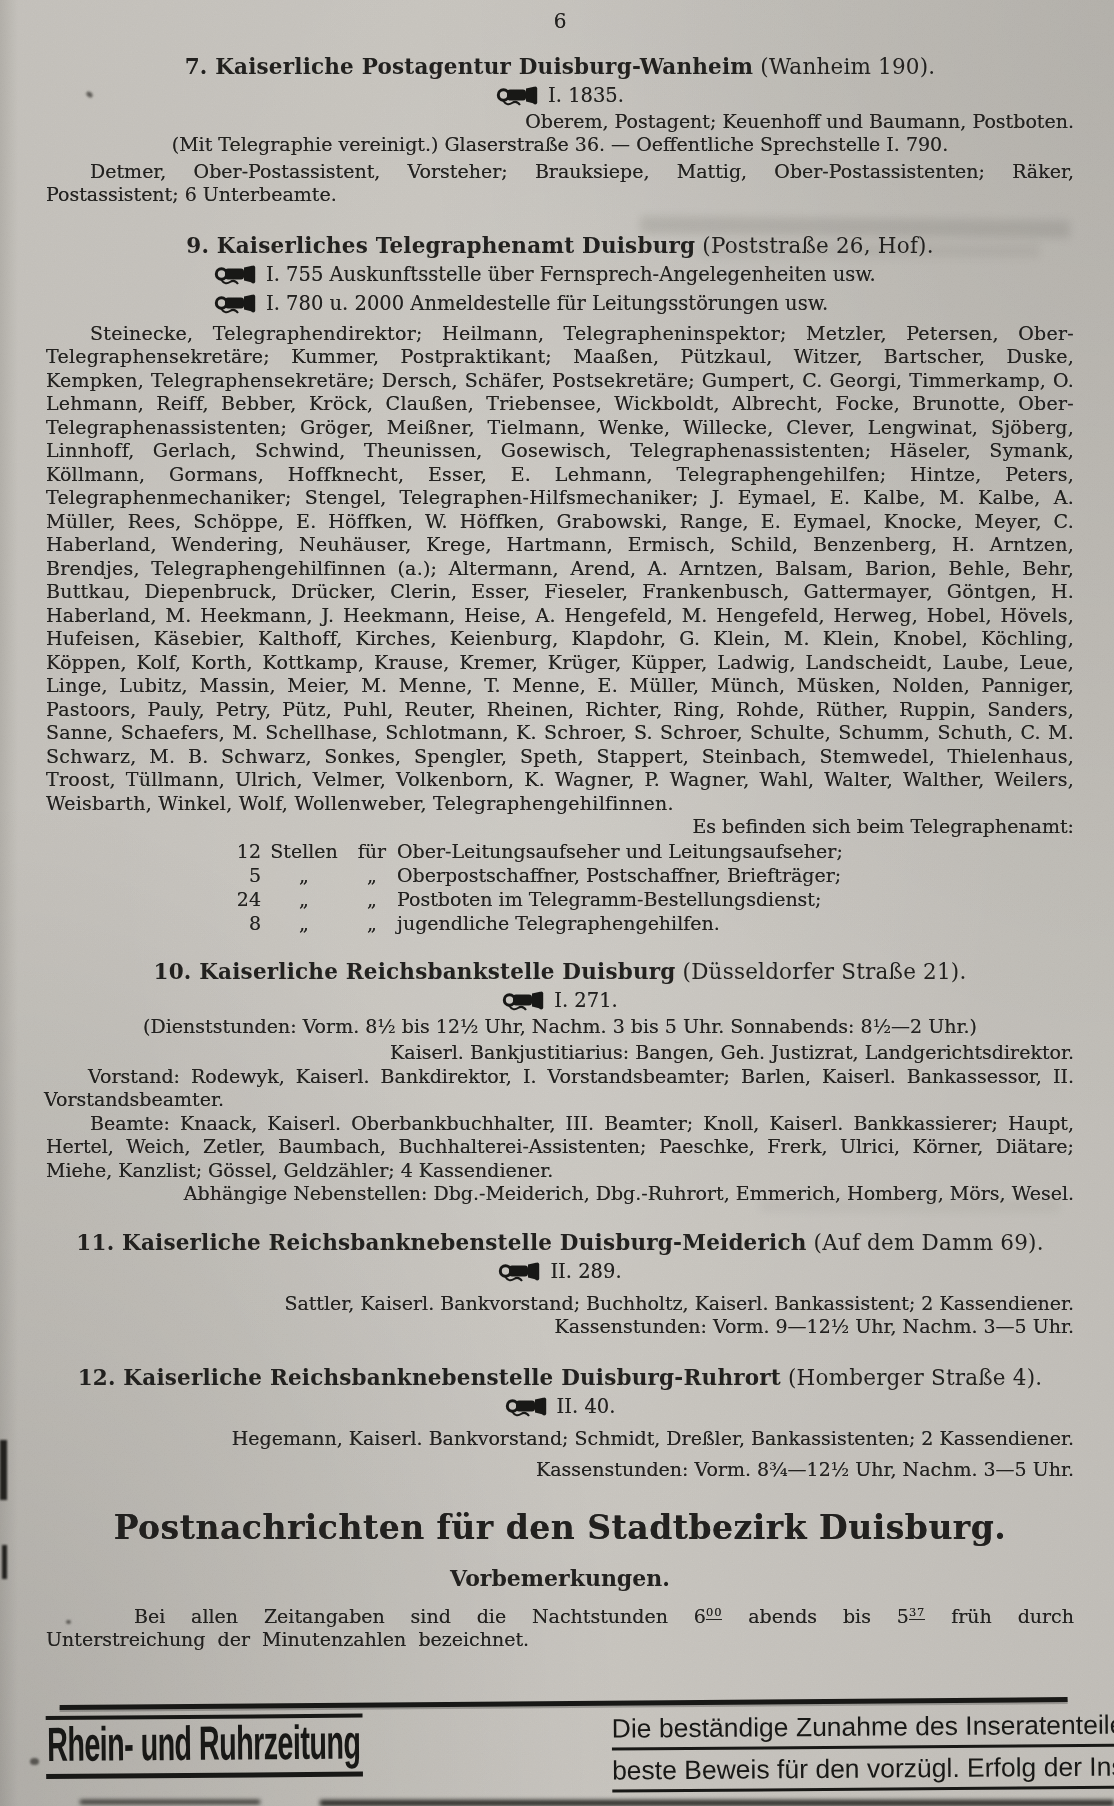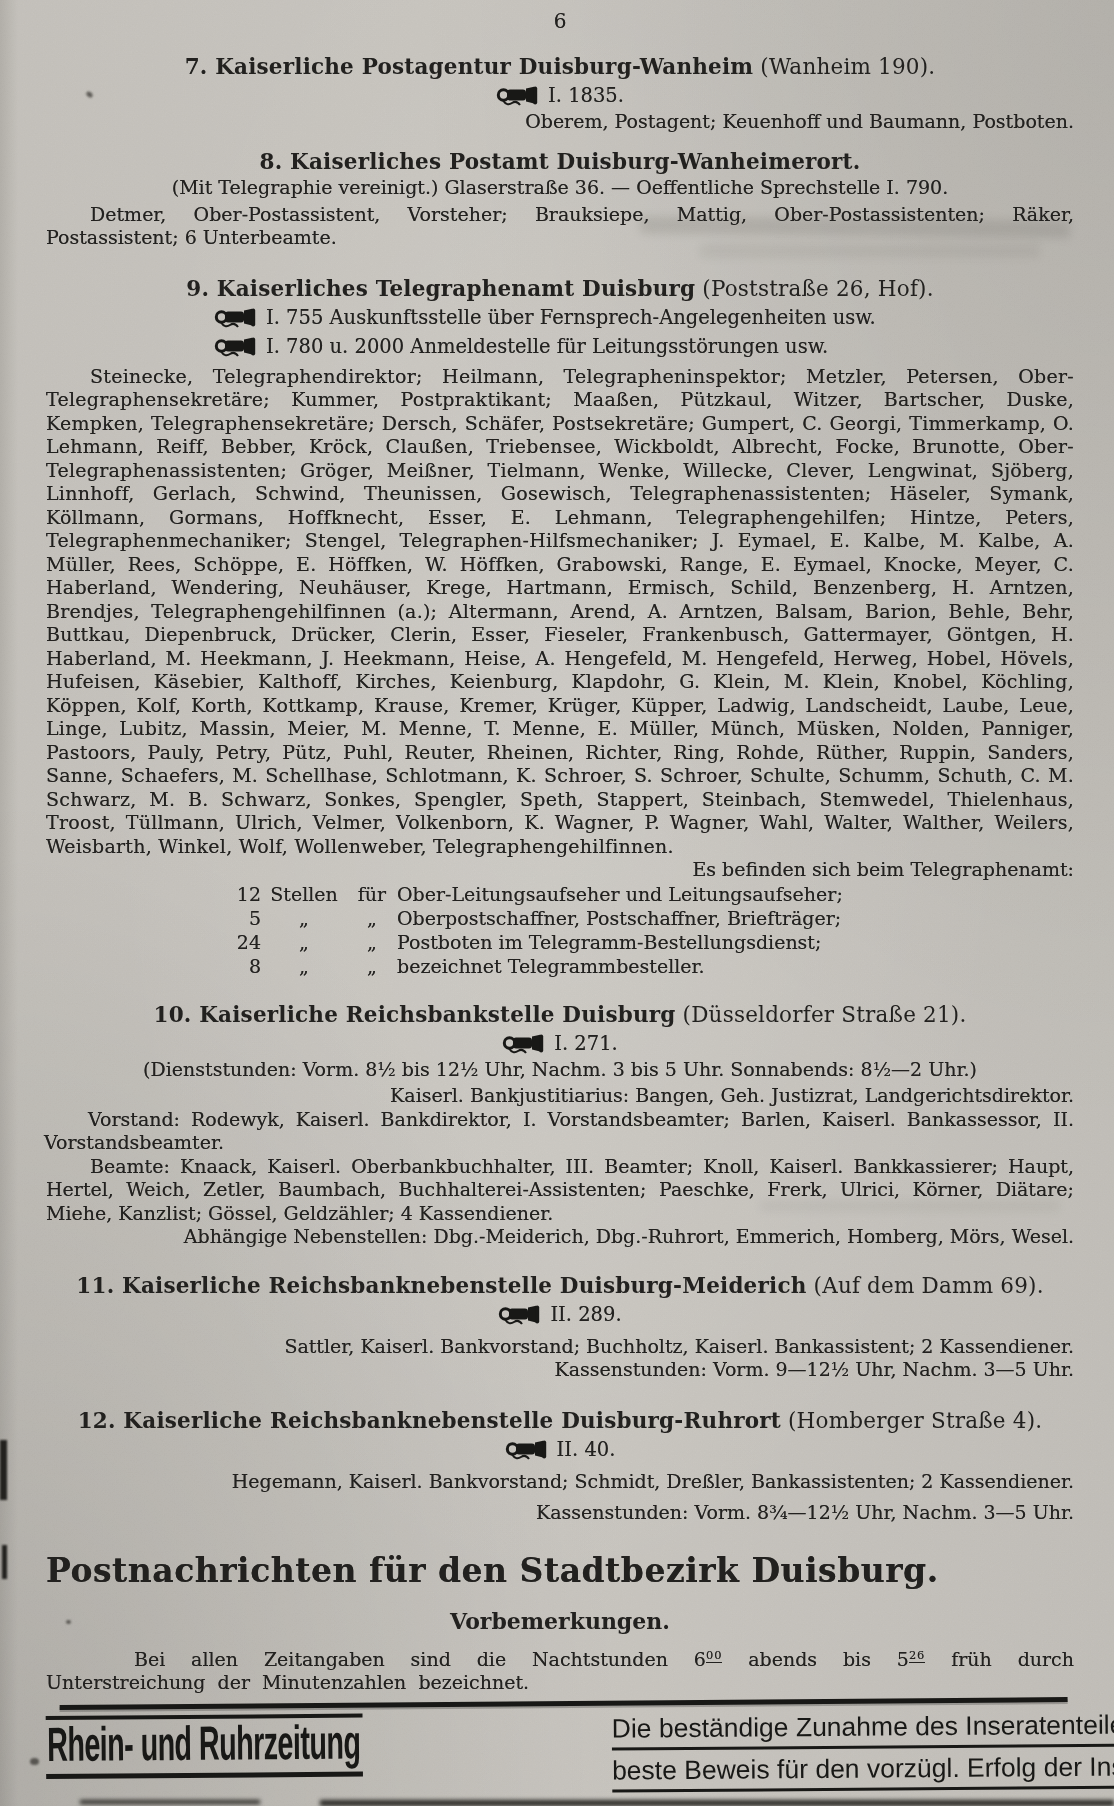--- a/index.html
+++ b/index.html
@@ -30,21 +30,21 @@
   .phone-line{display:flex;align-items:center;gap:6px;margin:3px 0;font-size:19.5px;text-shadow:0 0 .5px rgba(20,20,20,.5);}
   .phone-center{justify-content:center;}
   .phone-left{margin-left:168px;}
   .phone-ic{flex:0 0 auto;position:relative;top:1px;}
   p{margin:0;text-align:right;}
   .stellen-row{display:flex;font-size:19px;line-height:24px;text-shadow:0 0 .5px rgba(20,20,20,.5);}
   .st-num{width:215px;text-align:right;}
   .st-c2{width:86px;text-align:center;}
   .st-c3{width:50px;text-align:center;}
   .center-line{text-align:center;}
-  .big-head{font-weight:bold;font-size:33px;letter-spacing:.5px;margin:26px 0 10px;text-shadow:0 0 .6px rgba(10,10,10,.6);}
+  .big-head{text-align:center;font-weight:bold;font-size:33px;letter-spacing:.5px;margin:26px 0 10px;text-shadow:0 0 .6px rgba(10,10,10,.6);}
   .sub-head{text-align:center;font-weight:bold;font-size:22px;margin:8px 0 10px;}
   .min{vertical-align:super;font-size:.60em;border-bottom:1.5px solid #22211f;letter-spacing:1px;}
   
   .ad-wrap{margin-top:auto;position:relative;z-index:2;transform:rotate(-.45deg);padding-bottom:10px;}
   .ad-rule{height:5px;background:#181816;margin:0 6px 6px 14px;box-shadow:0 2px 0 rgba(24,24,22,.25);}
   .ad-body{display:flex;align-items:flex-start;gap:18px;font-family:"Liberation Sans", sans-serif;}
   .ad-brand{flex:0 0 auto;font-weight:bold;font-size:48px;line-height:46px;letter-spacing:-1px;transform:scaleX(.60);transform-origin:left top;white-space:nowrap;border-top:4px solid #181816;border-bottom:5px solid #181816;padding:2px 4px 6px 2px;color:#181816;}
   .ad-text{flex:1 1 auto;font-size:26.5px;line-height:34px;color:#181816;font-weight:500;margin-left:-160px;padding-left:180px;}
   .ad-text .ln{display:inline-block;border-bottom:3px solid #181816;padding-bottom:2px;margin-bottom:3px;white-space:nowrap;}
   
@@ -89,23 +89,20 @@
         <circle cx="7.5" cy="9" r="5.2" fill="none" stroke="#181816" stroke-width="3"></circle>
         <rect x="11" y="3.6" width="19" height="11" rx="3" fill="#181816"></rect>
         <path d="M30 2.6 L38 0.8 L38 17.4 L30 15.6 Z" fill="#181816"></path>
         <rect x="37.2" y="0.4" width="4" height="18" rx="2" fill="#181816"></rect>
         <path d="M7 14.5 q4 6 9 2.5 q4.5-3 8 2" stroke="#181816" fill="none" stroke-width="2"></path>
       </svg>
     <span>I. 1835.</span>
   </div>
   <p class="txt ind">Oberem, Postagent; Keuenhoff und Baumann, Postboten.</p>
 
-  <div class="sec-head" style="margin-top:16px;">
-    <b>8. Kaiserliches Postamt Duisburg-Wanheimerort.</b>
-  </div>
   <p class="txt center-line">(Mit Telegraphie vereinigt.) Glaserstraße 36.  —  Oeffentliche Sprechstelle I. 790.</p>
   <p class="txt just ind" style="margin-top:3px;">Detmer, Ober-Postassistent, Vorsteher; Brauksiepe, Mattig, Ober-Postassistenten; Räker, Postassistent; 6 Unterbeamte.</p>
 
   <div class="sec-head" style="margin-top:26px;">
     <b>9. Kaiserliches Telegraphenamt Duisburg</b>
     <span class="suffix">(Poststraße 26, Hof).</span>
   </div>
   <div class="phone-line phone-left">
     <svg class="phone-ic" width="46" height="20" viewBox="0 0 46 20">
         <circle cx="7.5" cy="9" r="5.2" fill="none" stroke="#181816" stroke-width="3"></circle>
@@ -143,21 +140,21 @@
   <div class="stellen-row">
     <span class="st-num">24</span>
     <span class="st-c2">„</span>
     <span class="st-c3">„</span>
     <span>Postboten im Telegramm-Bestellungsdienst;</span>
   </div>
   <div class="stellen-row">
     <span class="st-num">8</span>
     <span class="st-c2">„</span>
     <span class="st-c3">„</span>
-    <span>bezeichnet Telegrammbesteller.</span>
+    <span>jugendliche Telegraphengehilfen.</span>
   </div>
 
   <div class="sec-head" style="margin-top:24px;">
     <b>10. Kaiserliche Reichsbankstelle Duisburg</b>
     <span class="suffix">(Düsseldorfer Straße 21).</span>
   </div>
   <div class="phone-line phone-center">
     <svg class="phone-ic" width="46" height="20" viewBox="0 0 46 20">
         <circle cx="7.5" cy="9" r="5.2" fill="none" stroke="#181816" stroke-width="3"></circle>
         <rect x="11" y="3.6" width="19" height="11" rx="3" fill="#181816"></rect>
@@ -202,21 +199,21 @@
         <rect x="37.2" y="0.4" width="4" height="18" rx="2" fill="#181816"></rect>
         <path d="M7 14.5 q4 6 9 2.5 q4.5-3 8 2" stroke="#181816" fill="none" stroke-width="2"></path>
       </svg>
     <span>II. 40.</span>
   </div>
   <p class="txt" style="margin-top:6px;padding-left:42px;">Hegemann, Kaiserl. Bankvorstand; Schmidt, Dreßler, Bankassistenten; 2 Kassendiener.</p>
   <p class="txt" style="padding-left:42px;margin-top:8px;">Kassenstunden: Vorm. 8¾—12½ Uhr, Nachm. 3—5 Uhr.</p>
 
   <div class="big-head">Postnachrichten für den Stadtbezirk Duisburg.</div>
   <div class="sub-head">Vorbemerkungen.</div>
-  <p class="txt just" style="text-indent:88px;word-spacing:6px;"><span>Bei allen Zeitangaben sind die Nachtstunden 6</span><span class="min">00</span><span> abends bis 5</span><span class="min">26</span><span> früh durch Unterstreichung der Minutenzahlen bezeichnet.</span></p>
+  <p class="txt just" style="text-indent:88px;word-spacing:6px;"><span>Bei allen Zeitangaben sind die Nachtstunden 6</span><span class="min">00</span><span> abends bis 5</span><span class="min">37</span><span> früh durch Unterstreichung der Minutenzahlen bezeichnet.</span></p>
 
   <div class="ad-wrap">
     <div class="ad-rule"></div>
     <div class="ad-body">
       <div class="ad-brand">Rhein- und Ruhrzeitung</div>
       <div class="ad-text">
         <span class="ln">Die beständige Zunahme des Inseratenteiles ist der</span><br>
         <span class="ln">beste Beweis für den vorzügl. Erfolg der Inserate.</span>
       </div>
     </div>

